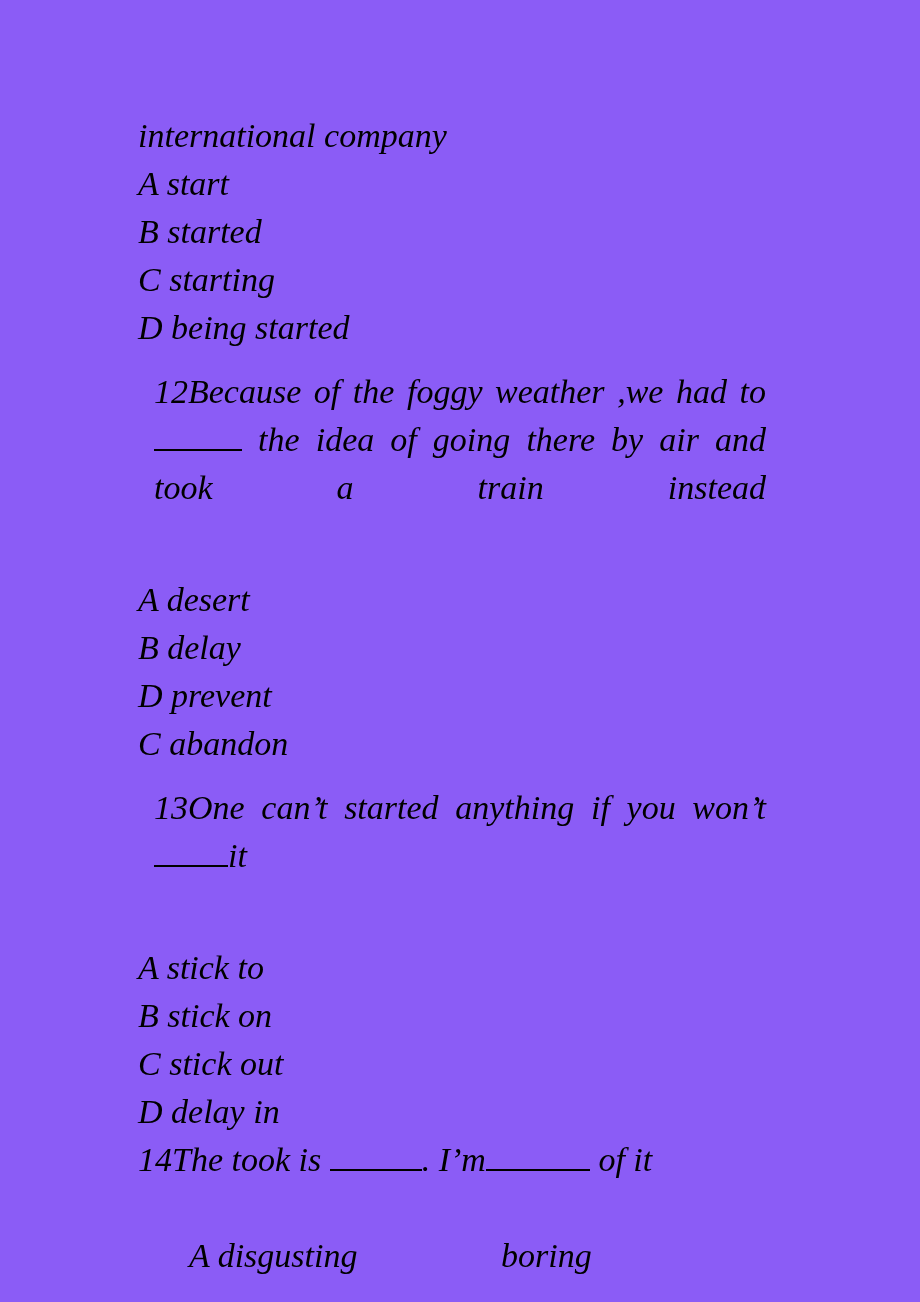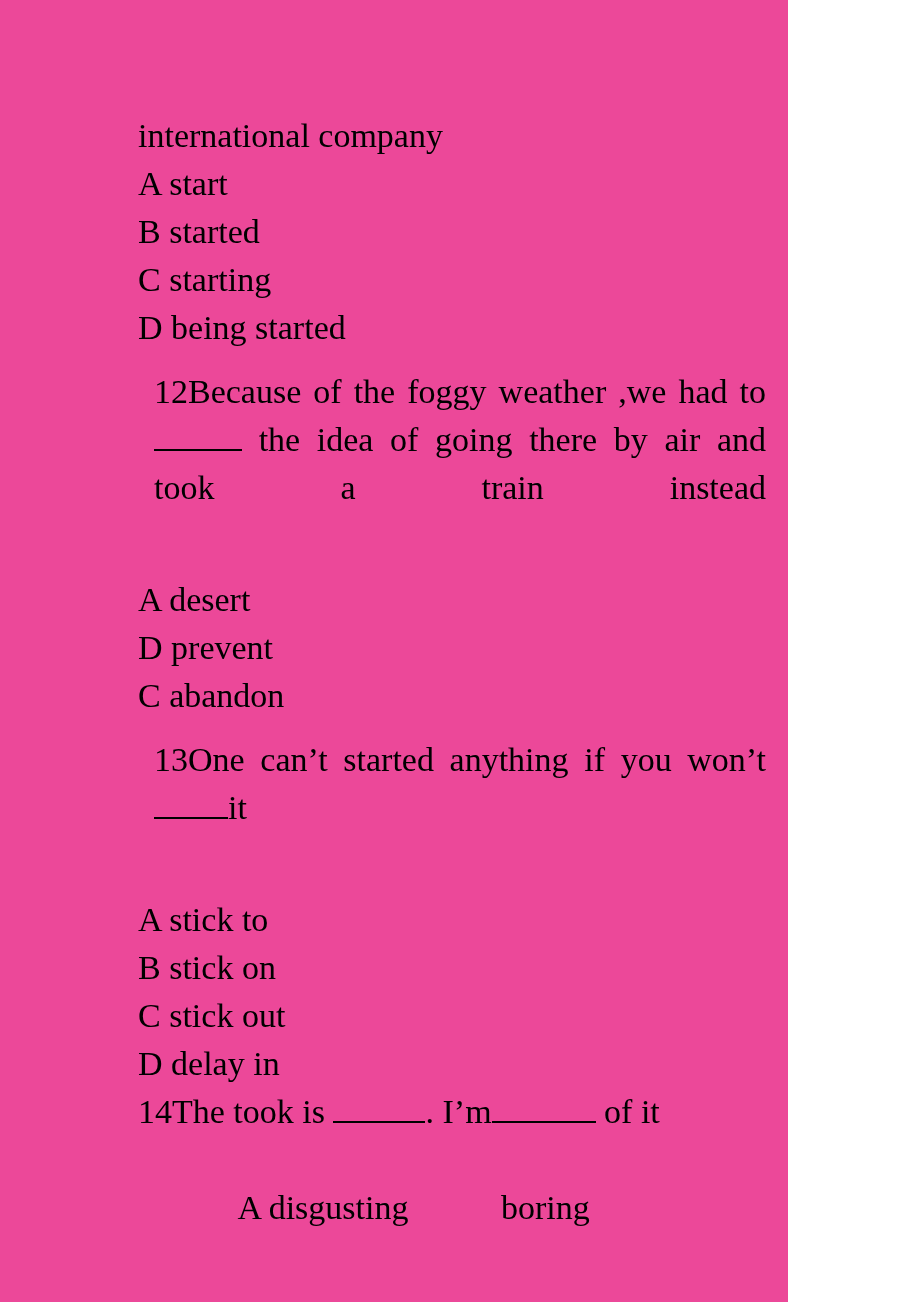--- a/index.html
+++ b/index.html
@@ -15,23 +15,24 @@
     overflow: hidden;
     font-family: "Liberation Serif", "DejaVu Serif", serif;
     color: #000000;
     -webkit-font-smoothing: antialiased;
   }
 
   .page {
     position: absolute;
     left: 0;
     top: 0;
-    width: 788px;
+    width: 920px;
     height: 1302px;
-    background: #ec4899;
+    background: #8b5cf6;
+    font-style: italic;
   }
 
   
   .text-column {
     position: absolute;
     left: 138px;
     top: 112px;
     width: 644px;
   }
 
@@ -74,21 +75,20 @@
 
   
   .opt-two-col {
     font-size: 34px;
     line-height: 48px;
     white-space: pre;
   }
   .opt-col-a {
     display: inline-block;
     min-width: 268px;
-    text-align: center;
   }
   .opt-col-b {
     display: inline-block;
     margin-left: 44px;
   }
 </style>
 </head>
 <body>
 
 <div class="page">
@@ -97,20 +97,21 @@
     <div class="line">international company</div>
 
     <div class="line">A start</div>
     <div class="line">B started</div>
     <div class="line">C starting</div>
     <div class="line">D being started</div>
 
     <p class="stem"><span>12Because of the foggy weather ,we had to</span><span class="blank blank-w5"></span><span> the idea of going there by air and took a train instead</span></p>
 
     <div class="line">A desert</div>
+    <div class="line">B delay</div>
     <div class="line">D prevent</div>
     <div class="line">C abandon</div>
 
     <p class="stem"><span>13One can’t started anything if you won’t </span><span class="blank blank-w4"></span><span>it</span></p>
 
     <div class="line">A stick to</div>
     <div class="line">B stick on</div>
     <div class="line">C stick out</div>
     <div class="line">D delay in</div>
 

